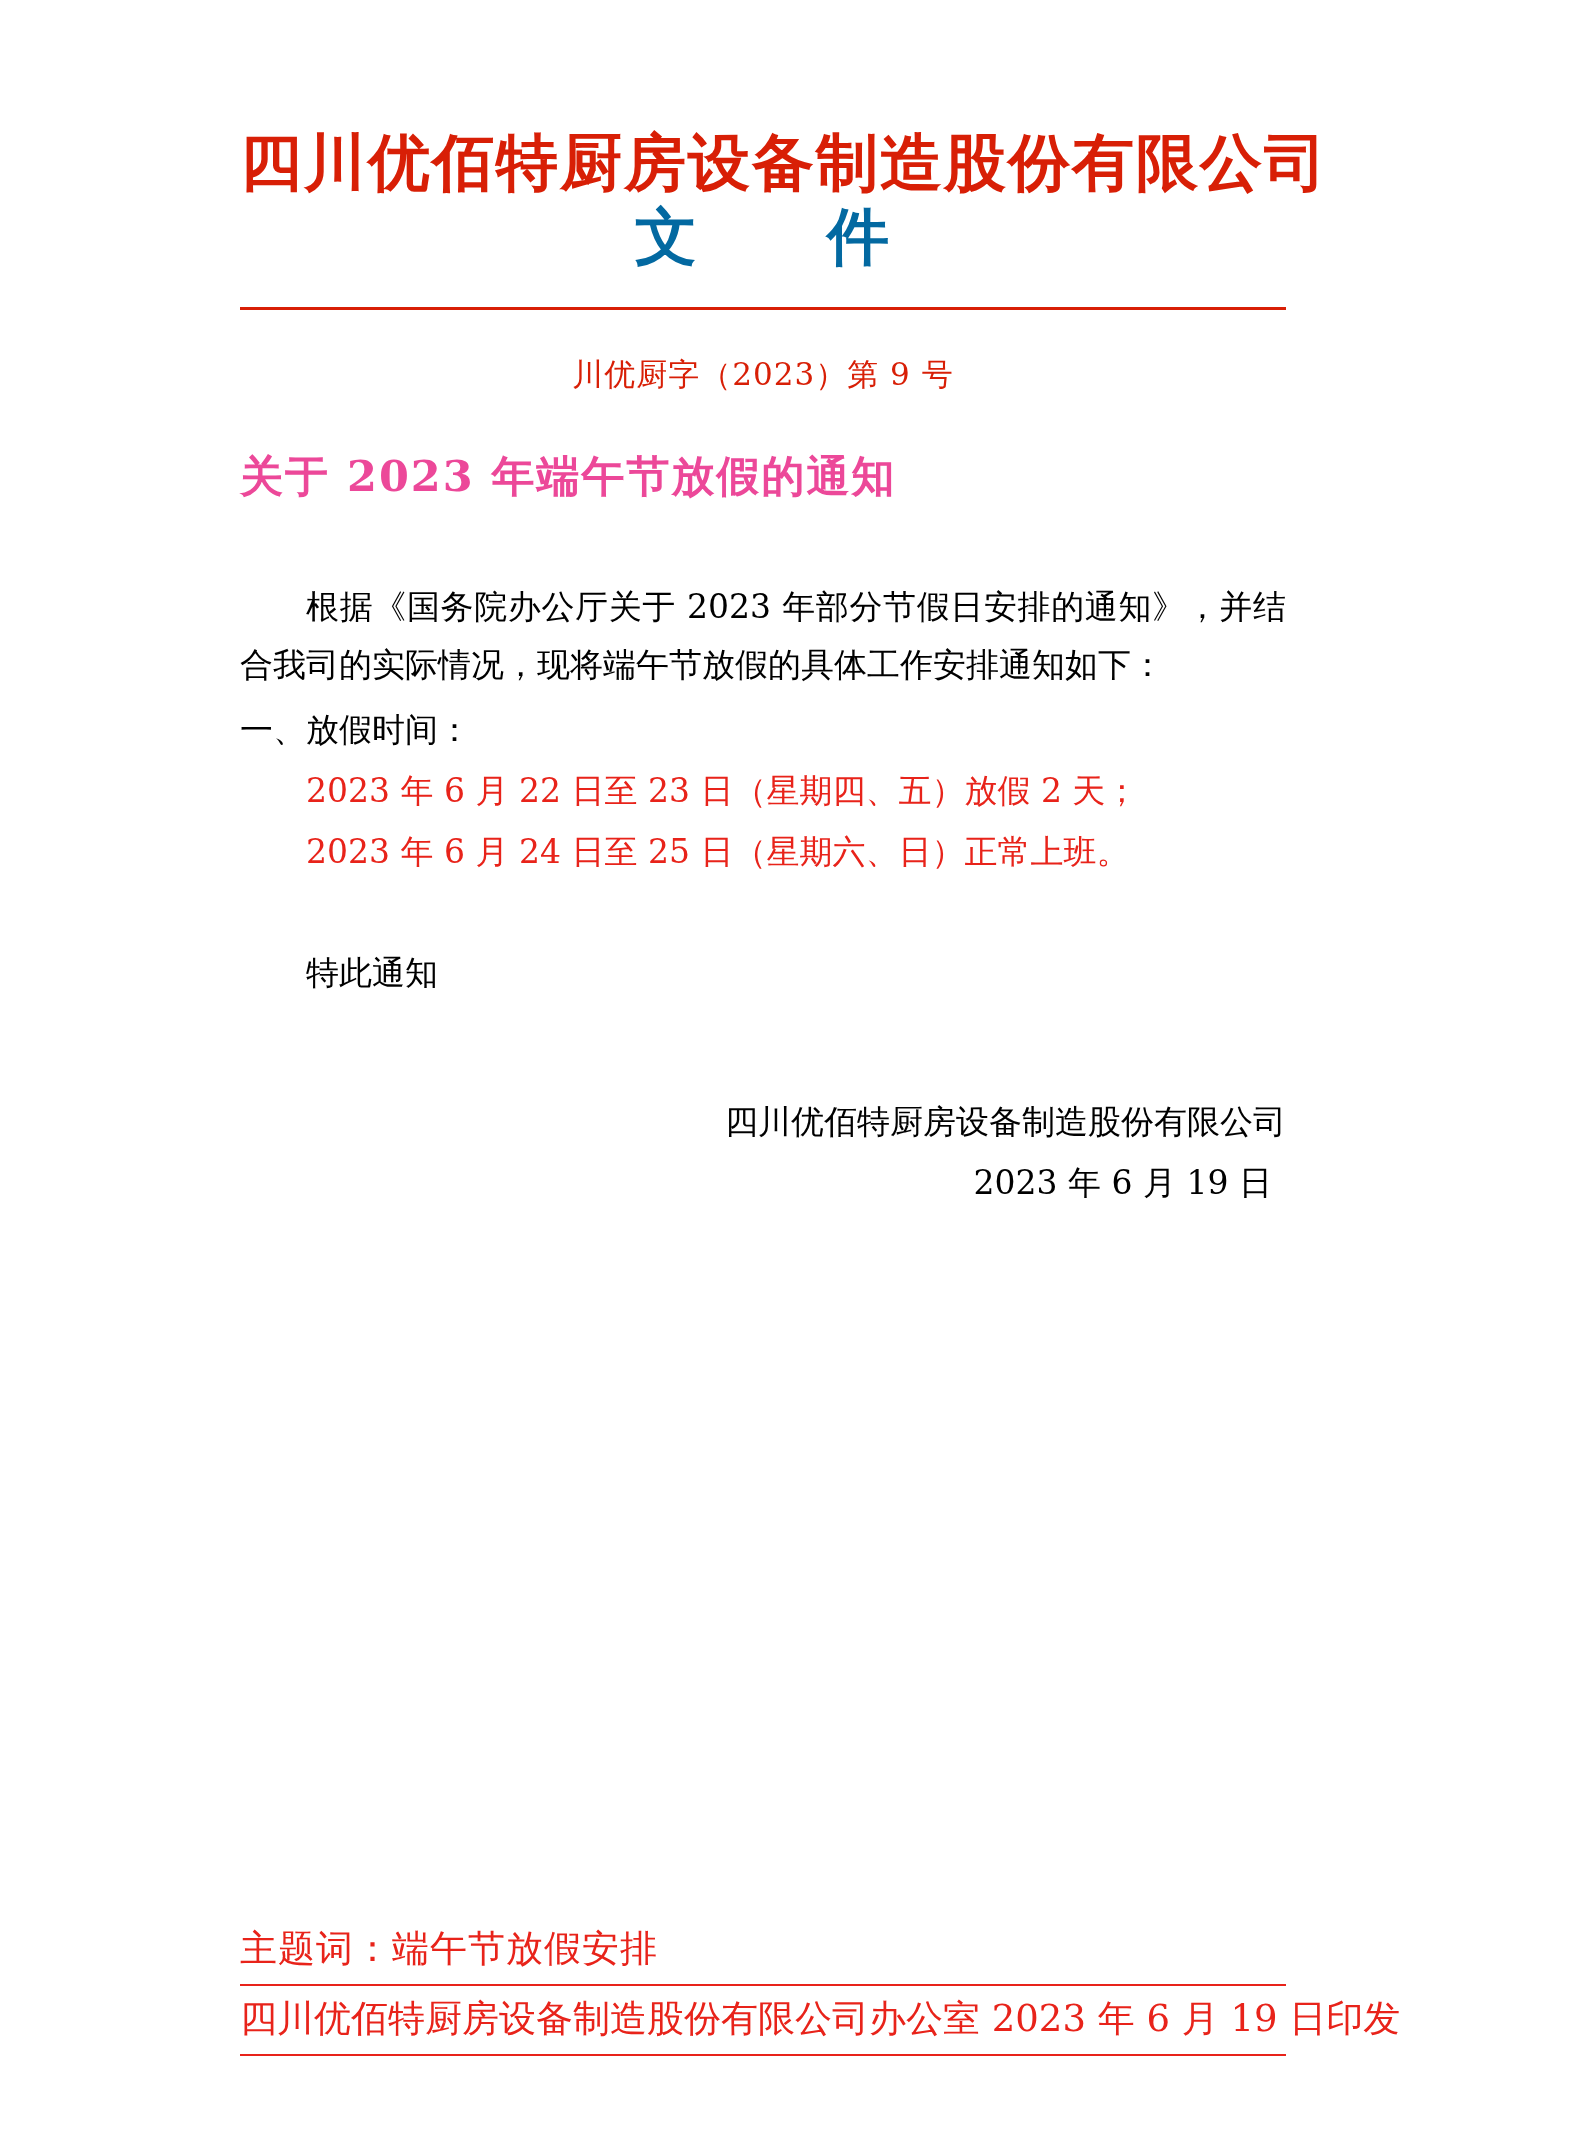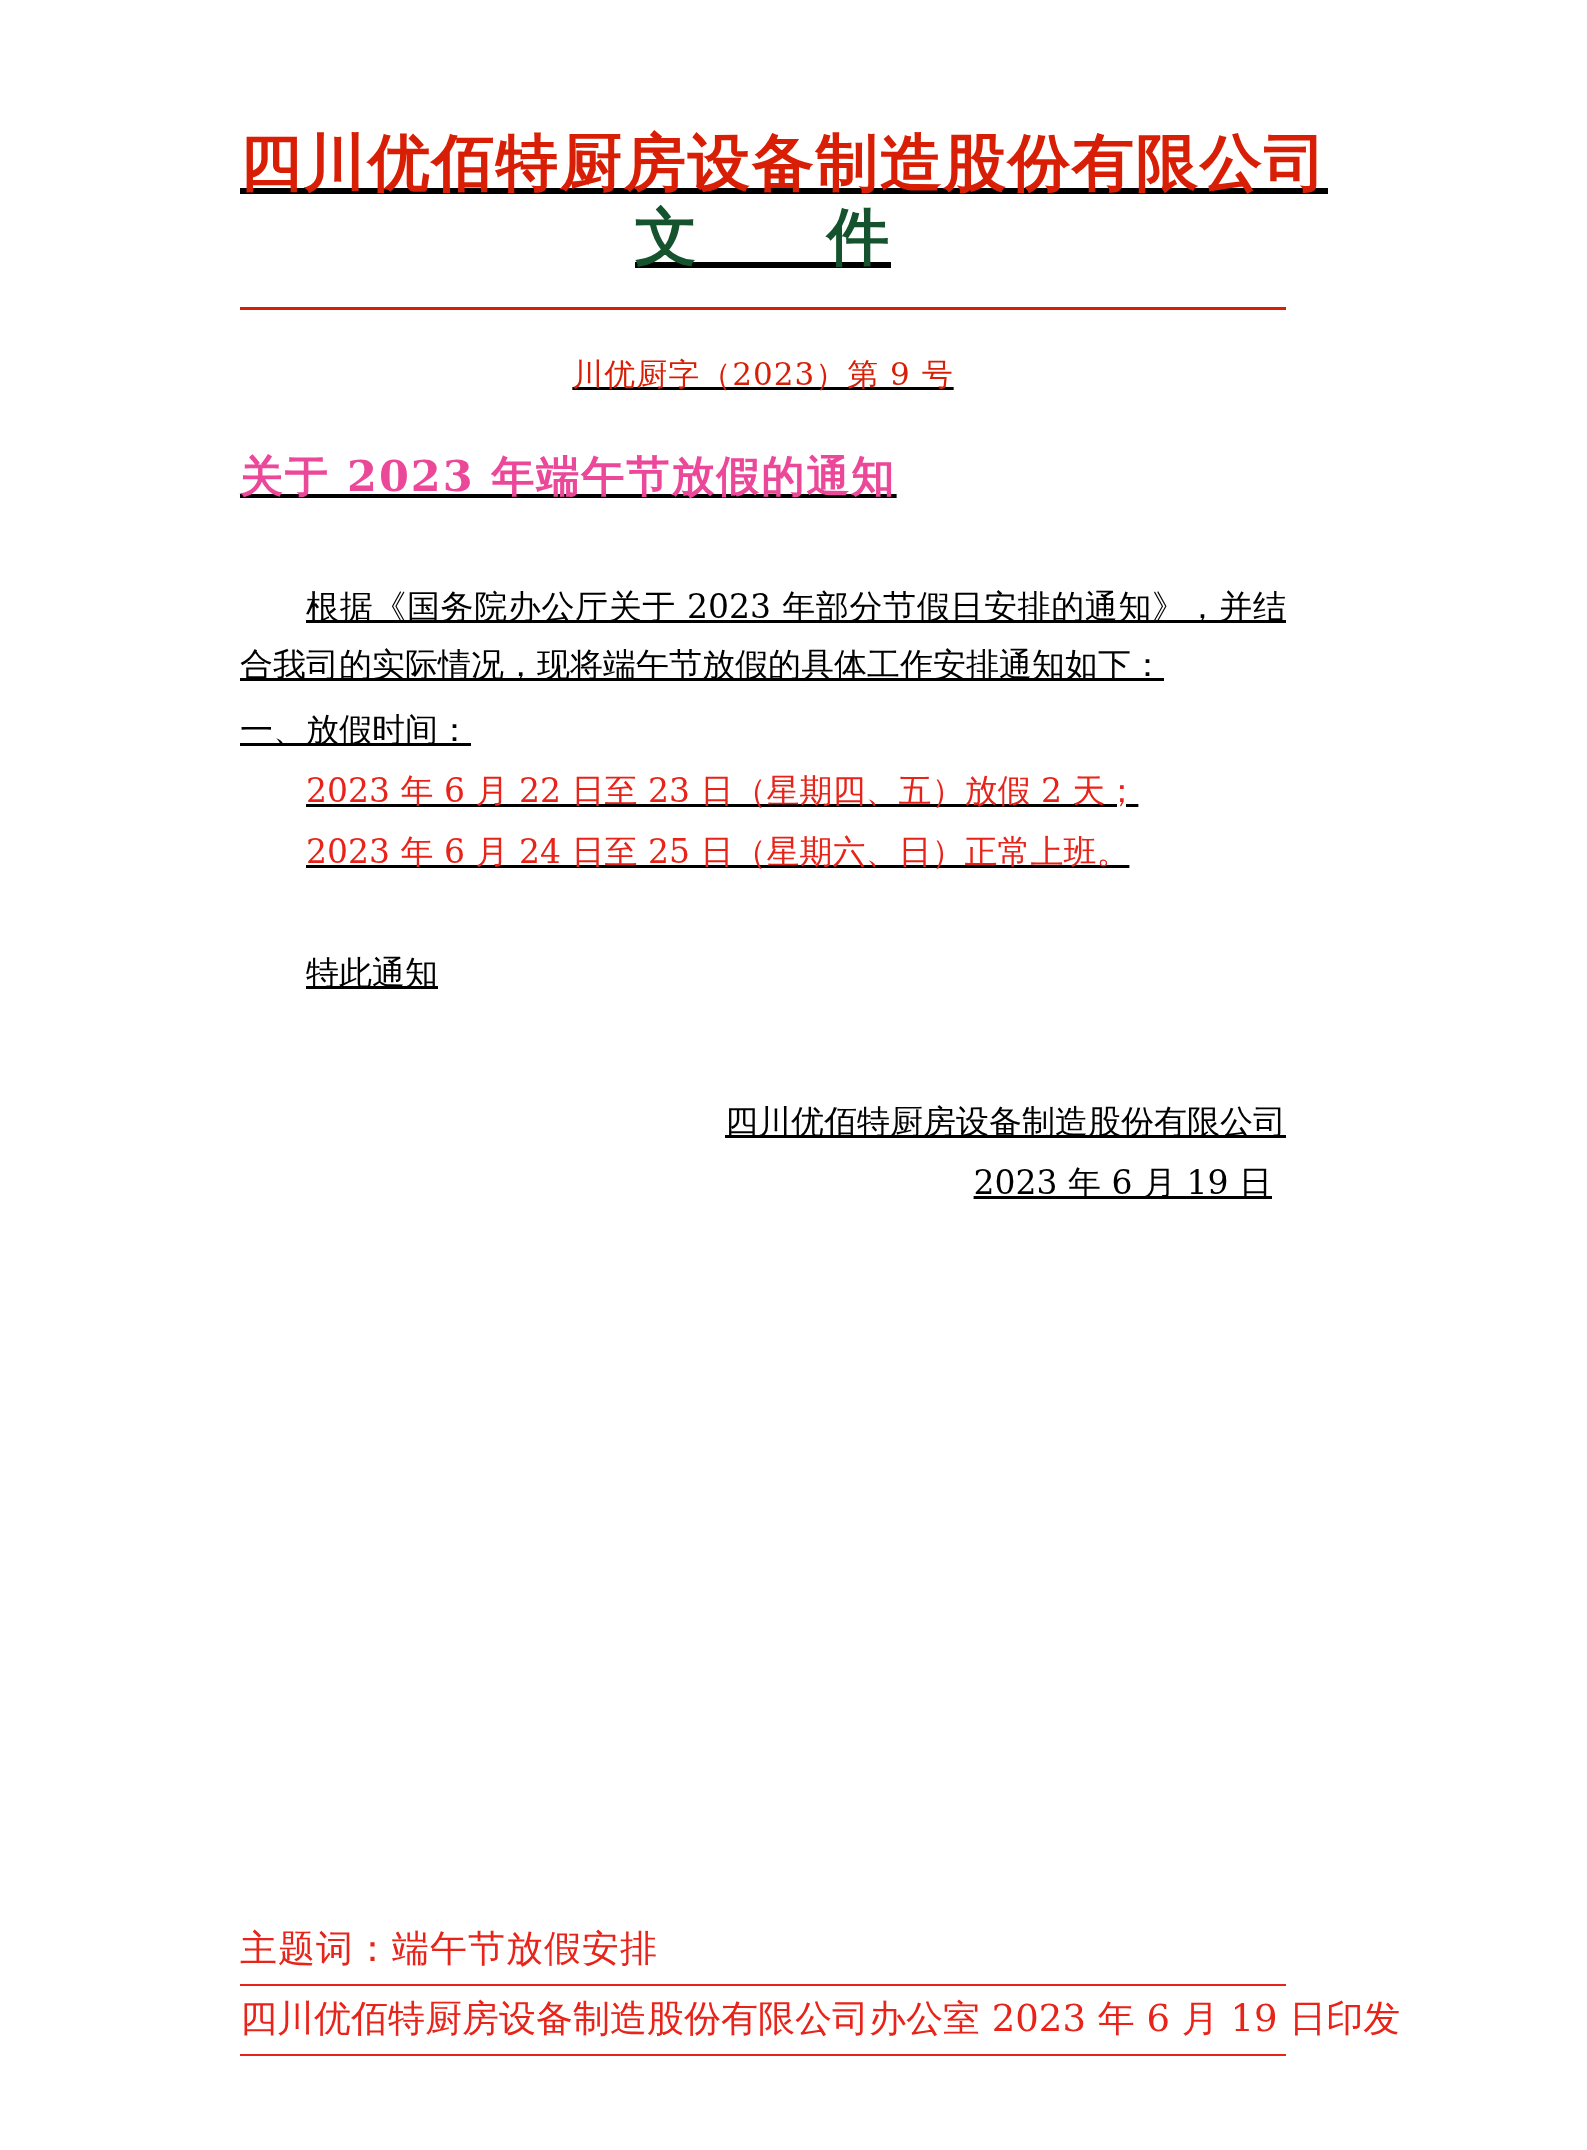--- a/index.html
+++ b/index.html
@@ -14,38 +14,37 @@
     color: #000000;
     position: relative;
     overflow: hidden;
   }
   .page {
     position: relative;
     width: 1526px;
     height: 2150px;
     box-sizing: border-box;
     padding: 0 240px;
-    text-decoration: underline;
   }
 
   
   .masthead {
     padding-top: 128px;
     text-align: center;
   }
   .masthead-line1 {
     color: #d81f06;
     font-size: 62px;
     font-weight: bold;
     letter-spacing: 2px;
     line-height: 1.12;
     white-space: nowrap;
   }
   .masthead-line2 {
-    color: #14532d;
+    color: #0369a1;
     font-size: 62px;
     font-weight: bold;
     letter-spacing: 2px;
     line-height: 1.15;
     margin-top: 4px;
   }
   .masthead-rule {
     margin-top: 34px;
     height: 3px;
     background: #d81f06;

